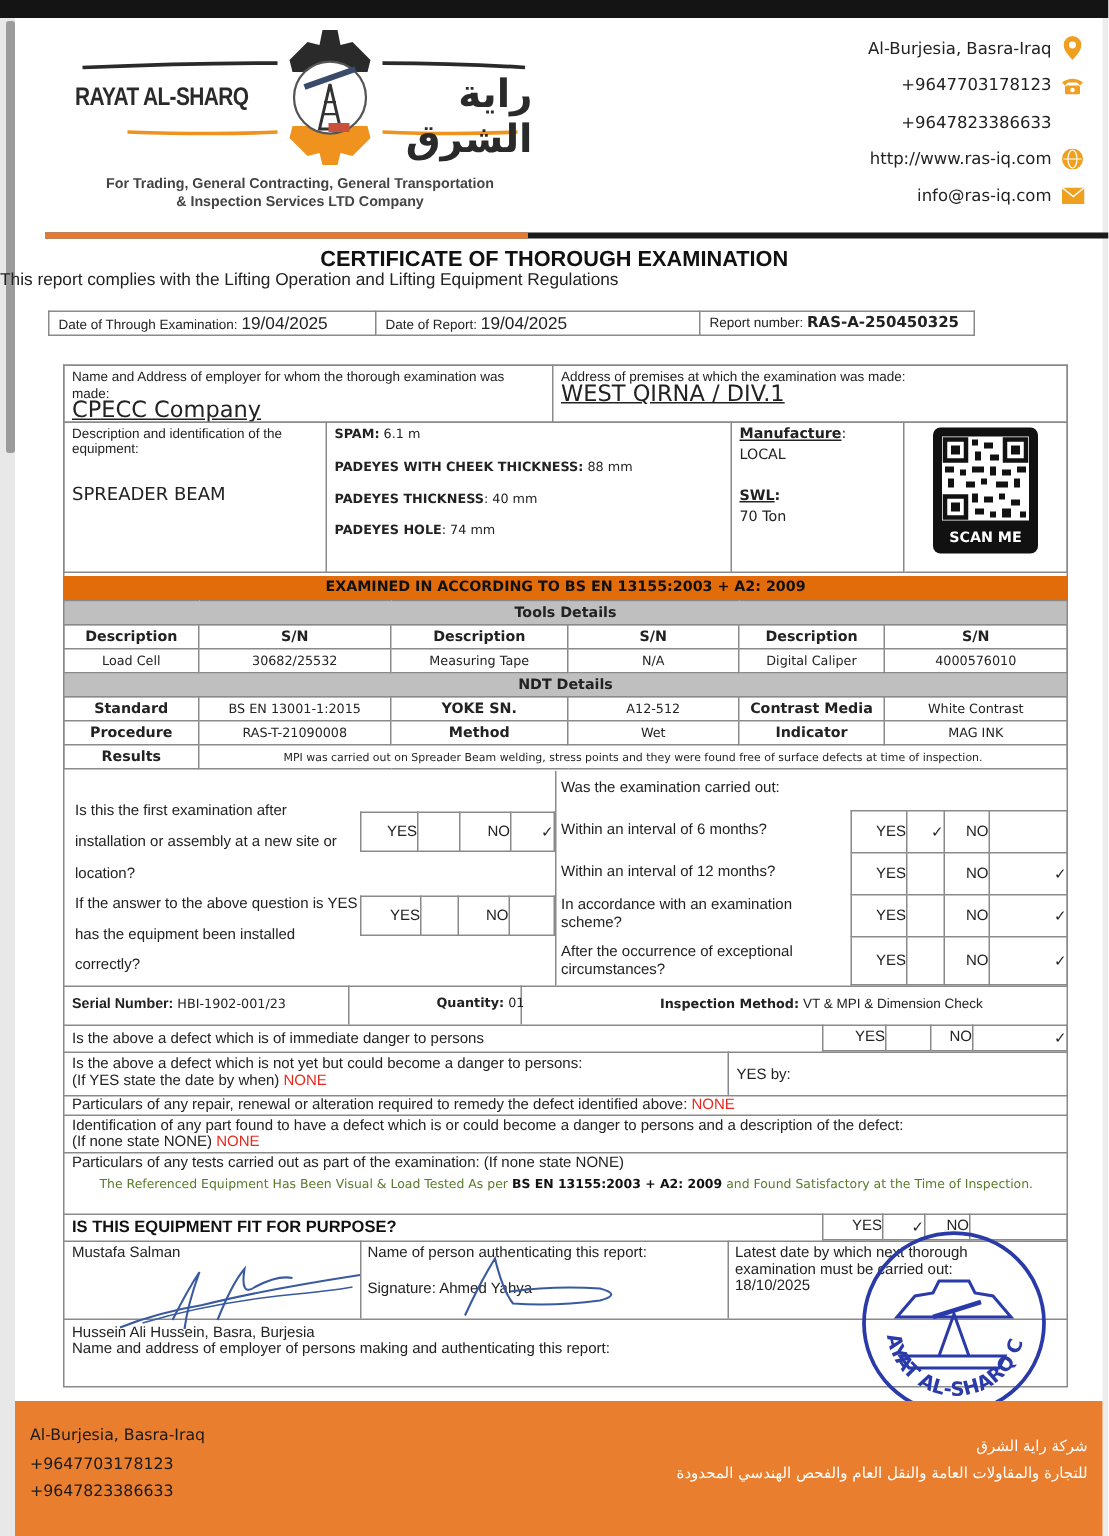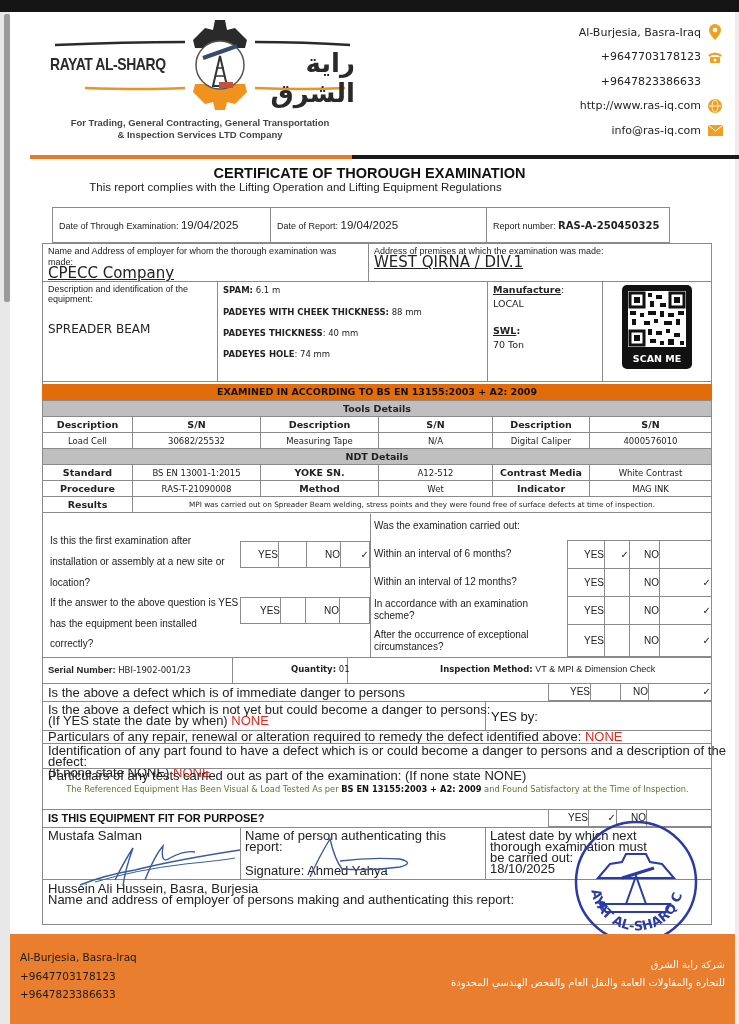--- a/index.html
+++ b/index.html
@@ -20,28 +20,28 @@
 
   .contacts { position: absolute; right: 16px; top: 20px; text-align: right; font-family: "DejaVu Sans", sans-serif; font-size: 11px; color: #222; }
   .contact-row { display: flex; justify-content: flex-end; align-items: center; height: 24.5px; }
   .contact-icon { width: 16px; height: 16px; margin-left: 6px; display: inline-flex; align-items: center; justify-content: center; color: #f0a020; font-size: 13px; }
   .contact-icon.blank { visibility: hidden; }
 
   .header-rule { position: absolute; left: 30px; top: 155px; width: 709px; height: 4px; background: #1a1a1a; }
   .header-rule-orange { position: absolute; left: 30px; top: 155px; width: 322px; height: 4px; background: #e8782e; }
 
   .title { position: absolute; left: 0; top: 165px; width: 739px; text-align: center; font-size: 14.5px; font-weight: bold; color: #111; }
-  .subtitle { position: absolute; left: 0; top: 181px; width: 591px; text-align: center; font-size: 11.5px; color: #222; }
+  .subtitle { position: absolute; left: 0; top: 181px; width: 591px; text-align: left; font-size: 11.5px; color: #222; }
 
   table { border-collapse: collapse; position: absolute; }
   td { border: 1px solid #8a8a8a; vertical-align: top; }
   .calibri { font-family: "DejaVu Sans", sans-serif; }
 
   
-  .dates { left: 52px; top: 207px; width: 618px; height: 36px; font-size: 9px; }
+  .dates { left: 32px; top: 207px; width: 618px; height: 17px; font-size: 9px; }
   .dates td { vertical-align: middle; padding: 0 6px; }
   .dates .big { font-size: 11.5px; }
   .dates .bold { font-family: "DejaVu Sans", sans-serif; font-weight: bold; font-size: 10px; }
 
   
   .main-box { position: absolute; left: 42px; top: 243px; width: 670px; height: 682px; border: 1px solid #8a8a8a; }
 
   .emp-table { left: 42px; top: 243px; width: 670px; font-size: 9px; }
   .emp-table td { padding: 2px 5px; line-height: 11px; }
   .val { font-family: "DejaVu Sans", sans-serif; font-size: 15px; color: #222; text-decoration: underline; }
@@ -67,21 +67,21 @@
   
   .q-left { position: absolute; left: 50px; top: 530px; width: 185px; font-size: 10px; line-height: 21px; color: #222; }
   .q-left2 { position: absolute; left: 50px; top: 593px; width: 190px; font-size: 10px; line-height: 20.5px; color: #222; }
   .yn { border-collapse: collapse; position: absolute; font-size: 10px; }
   .yn td { border: 1px solid #8a8a8a; text-align: right; vertical-align: middle; }
   .divider-v { position: absolute; left: 370px; top: 514px; width: 1px; height: 143px; background: #8a8a8a; }
   .right-head { position: absolute; left: 374px; top: 520px; font-size: 10px; color: #222; }
   .rq { position: absolute; left: 374px; font-size: 10px; line-height: 11.5px; color: #222; width: 190px; }
 
   .row-line { position: absolute; left: 42px; width: 670px; height: 1px; background: #8a8a8a; }
-  .cell-text { position: absolute; font-size: 13px; color: #222; line-height: 11px; }
+  .cell-text { position: absolute; font-size: 10px; color: #222; line-height: 11px; }
   .red { color: #e8281e; }
   .green-text { position: absolute; left: 50px; top: 783px; width: 655px; text-align: center; font-family: "DejaVu Sans", sans-serif; font-size: 8.3px; line-height: 12px; color: #5a7a2a; }
   .green-text b { color: #111; }
 
   .fit { position: absolute; left: 48px; top: 812px; font-size: 11px; font-weight: bold; color: #111; }
 
   .vline { position: absolute; width: 1px; background: #8a8a8a; }
 
   .stamp { position: absolute; left: 570px; top: 816px; width: 132px; height: 132px; }
   .sig { position: absolute; }

